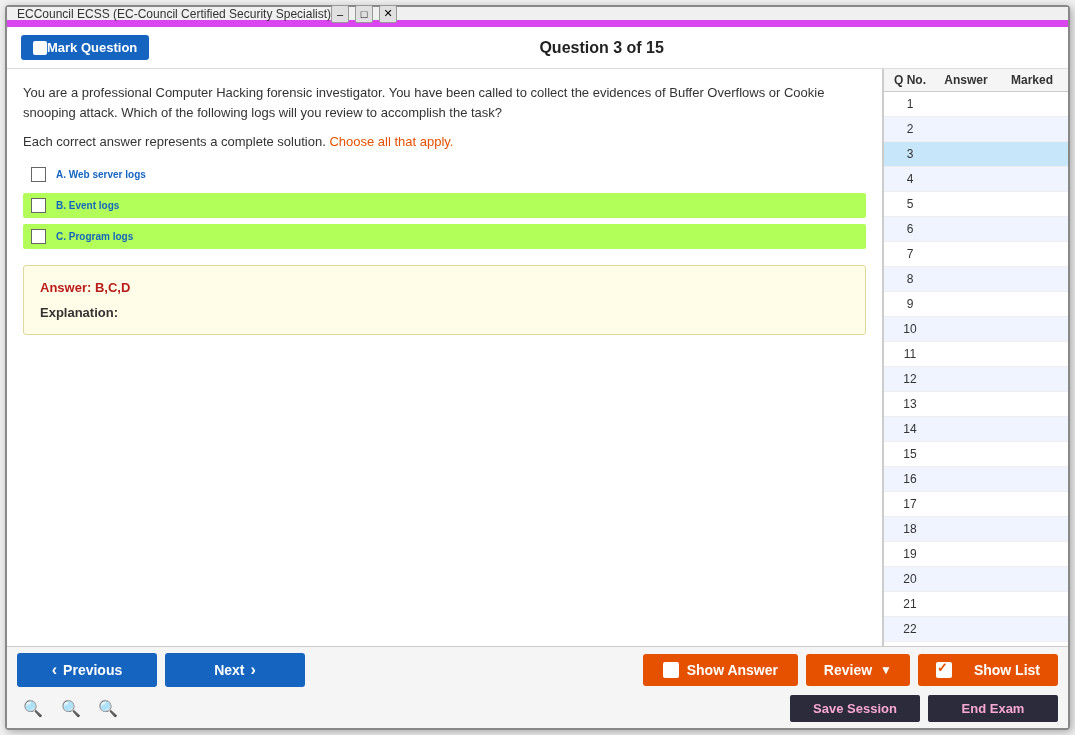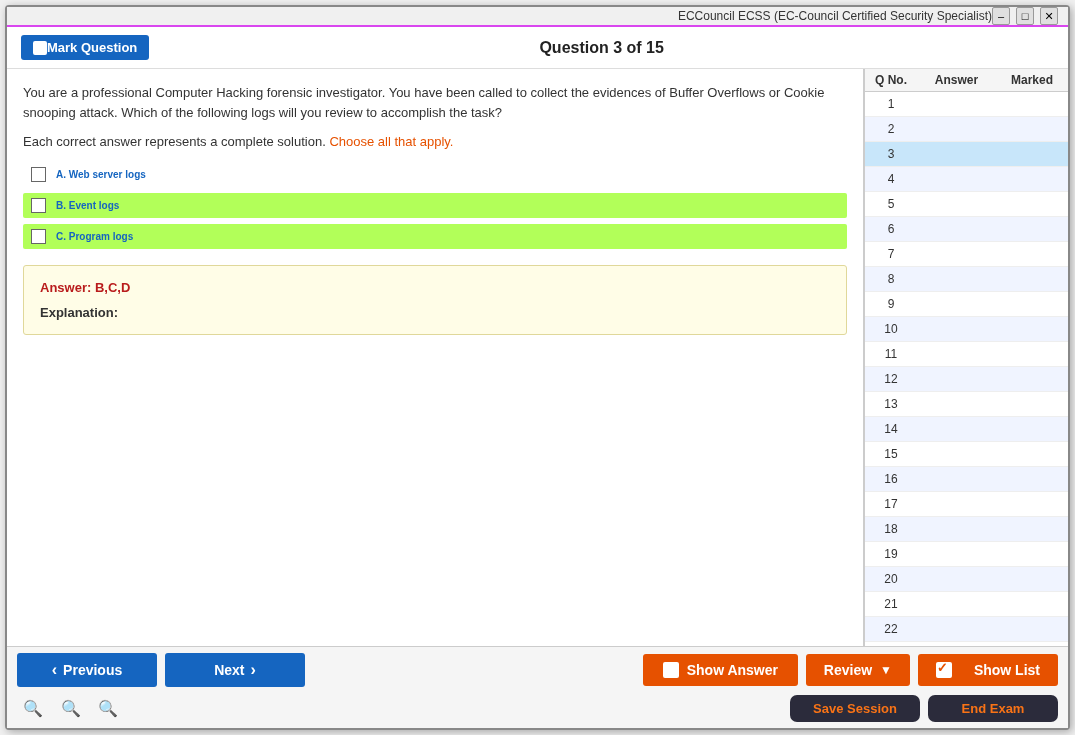--- a/index.html
+++ b/index.html
@@ -19,25 +19,25 @@
       height: 725px;
       background: #fff;
       border: 2px solid #888;
       border-radius: 4px;
       display: flex;
       flex-direction: column;
       box-shadow: 2px 2px 8px rgba(0,0,0,0.3);
     }
     .title-bar {
       background: #f0f0f0;
-      border-bottom: 2px solid #d946ef;
+      border-bottom: 7px solid #d946ef;
       padding: 5px 10px;
       display: flex;
       align-items: center;
-      justify-content: flex-end;
+      justify-content: flex-start;
       height: 20px;
     }
     .title-bar-text {
       font-size: 12px;
       color: #333;
     }
     .title-bar-buttons {
       display: flex;
       gap: 6px;
     }
@@ -149,21 +149,21 @@
       font-weight: bold;
       color: #b91c1c;
       margin-bottom: 10px;
     }
     .explanation-line {
       font-size: 13px;
       font-weight: bold;
       color: #333;
     }
     .sidebar {
-      width: 204px;
+      width: 185px;
       overflow-y: auto;
       background: #fff;
       border-left: 1px solid #ccc;
     }
     .sidebar-header {
       display: grid;
       grid-template-columns: 40px 1fr 60px;
       border-bottom: 1px solid #ccc;
       padding: 4px 6px;
       background: #f5f5f5;
@@ -305,26 +305,26 @@
     .zoom-btn {
       background: none;
       border: none;
       cursor: pointer;
       font-size: 18px;
       color: #444;
       padding: 2px 6px;
     }
     .session-btn {
       background: #2b2b3b;
-      color: #f97316;
+      color: #f9a8d4;
       border: none;
       padding: 6px 22px;
       font-size: 13px;
       font-weight: bold;
-      border-radius: 7px;
+      border-radius: 2px;
       cursor: pointer;
       min-width: 130px;
     }
     .review-arrow {
       font-size: 12px;
     }
   </style>
 </head>
 <body>
 

